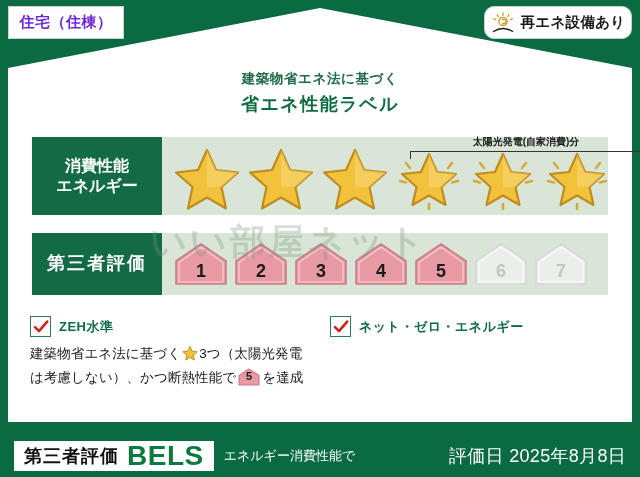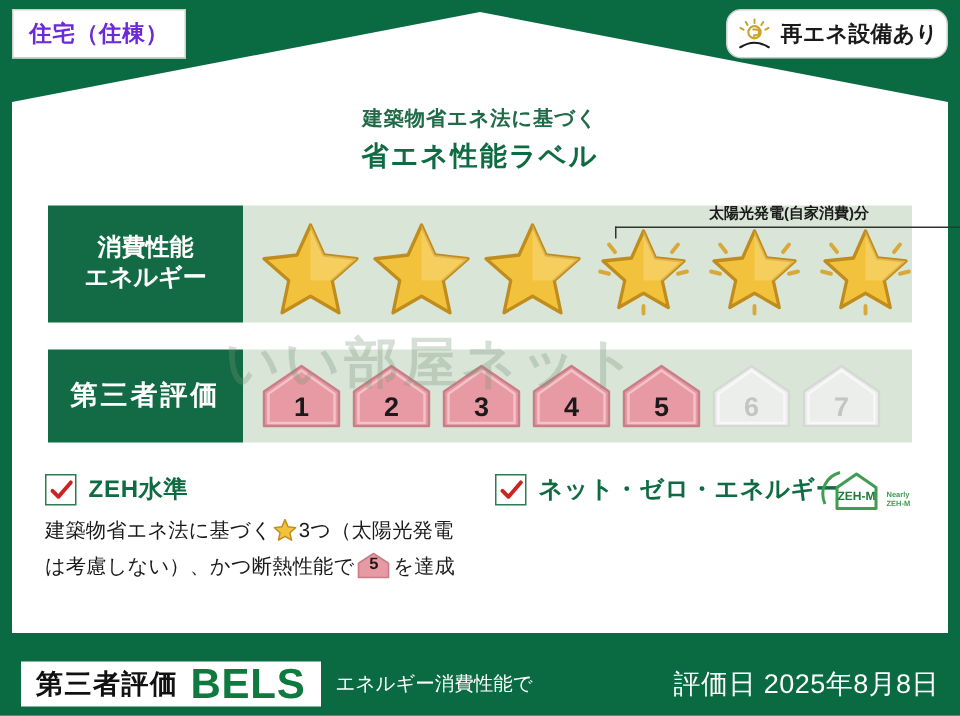--- a/index.html
+++ b/index.html
@@ -140,21 +140,21 @@
   .zeh-col{ width:50%; position:relative; padding-right:12px; }
   .zeh-col.right{ padding-left:10px; border-left:0; }
   .zeh-head{ display:flex; align-items:center; gap:8px; }
   .chk{
     width:21px; height:21px; flex:0 0 auto;
     border:1.6px solid #2a7d52; background:#fff;
     position:relative;
   }
   .chk svg{ position:absolute; left:1px; top:1px; }
   .zeh-title{
-    font-size:16px; font-weight:700; color:#0f6b42; letter-spacing:.5px;
+    font-size:13px; font-weight:700; color:#0f6b42; letter-spacing:.5px;
   }
   .zeh-body{
     margin-top:7px; font-size:13.5px; color:#1a1a1a;
     line-height:1.55; letter-spacing:.1px;
   }
   .inline-star{ display:inline-block; vertical-align:-3px; margin:0 1px; }
   .inline-grade{
     display:inline-block; vertical-align:-4px; margin:0 2px;
     width:22px; height:18px; position:relative;
   }
@@ -397,29 +397,20 @@
     <div class="zeh-col right">
       <div class="zeh-head">
         <span class="chk">
           <svg viewBox="0 0 18 18" width="18" height="18">
             <path d="M3 9.2 L7 13.2 L15.2 3.6" fill="none" stroke="#cc2222" stroke-width="2.6" stroke-linecap="round" stroke-linejoin="round"></path>
           </svg>
         </span>
         <span class="zeh-title">ネット・ゼロ・エネルギー</span>
       </div>
 
-      <span class="zehm-logo">
-        <svg viewBox="0 0 62 34" width="62" height="34">
-          <path d="M4 24 Q1 17 4 11 Q7 5 14 3" fill="none" stroke="#3f9c53" stroke-width="2"></path>
-          <path d="M12 27 V13 L25 4 L38 13 V27 Z" fill="#ffffff" stroke="#3f9c53" stroke-width="2" stroke-linejoin="round"></path>
-          <text x="25" y="21.5" font-family="Liberation Sans, sans-serif" font-size="8" font-weight="700" fill="#1f7a3a" text-anchor="middle">ZEH-M</text>
-          <text x="45" y="19" font-family="Liberation Sans, sans-serif" font-size="5" font-weight="700" fill="#3f9c53">Nearly</text>
-          <text x="45" y="25" font-family="Liberation Sans, sans-serif" font-size="5" font-weight="700" fill="#3f9c53">ZEH-M</text>
-        </svg>
-      </span>
     </div>
   </div>
 
   <div class="footer">
     <div class="bels-chip">
       <span class="jp">第三者評価</span>
       <span class="bels">BELS</span>
     </div>
     <span class="prop-name">エネルギー消費性能で</span>
     <div class="footer-right">

